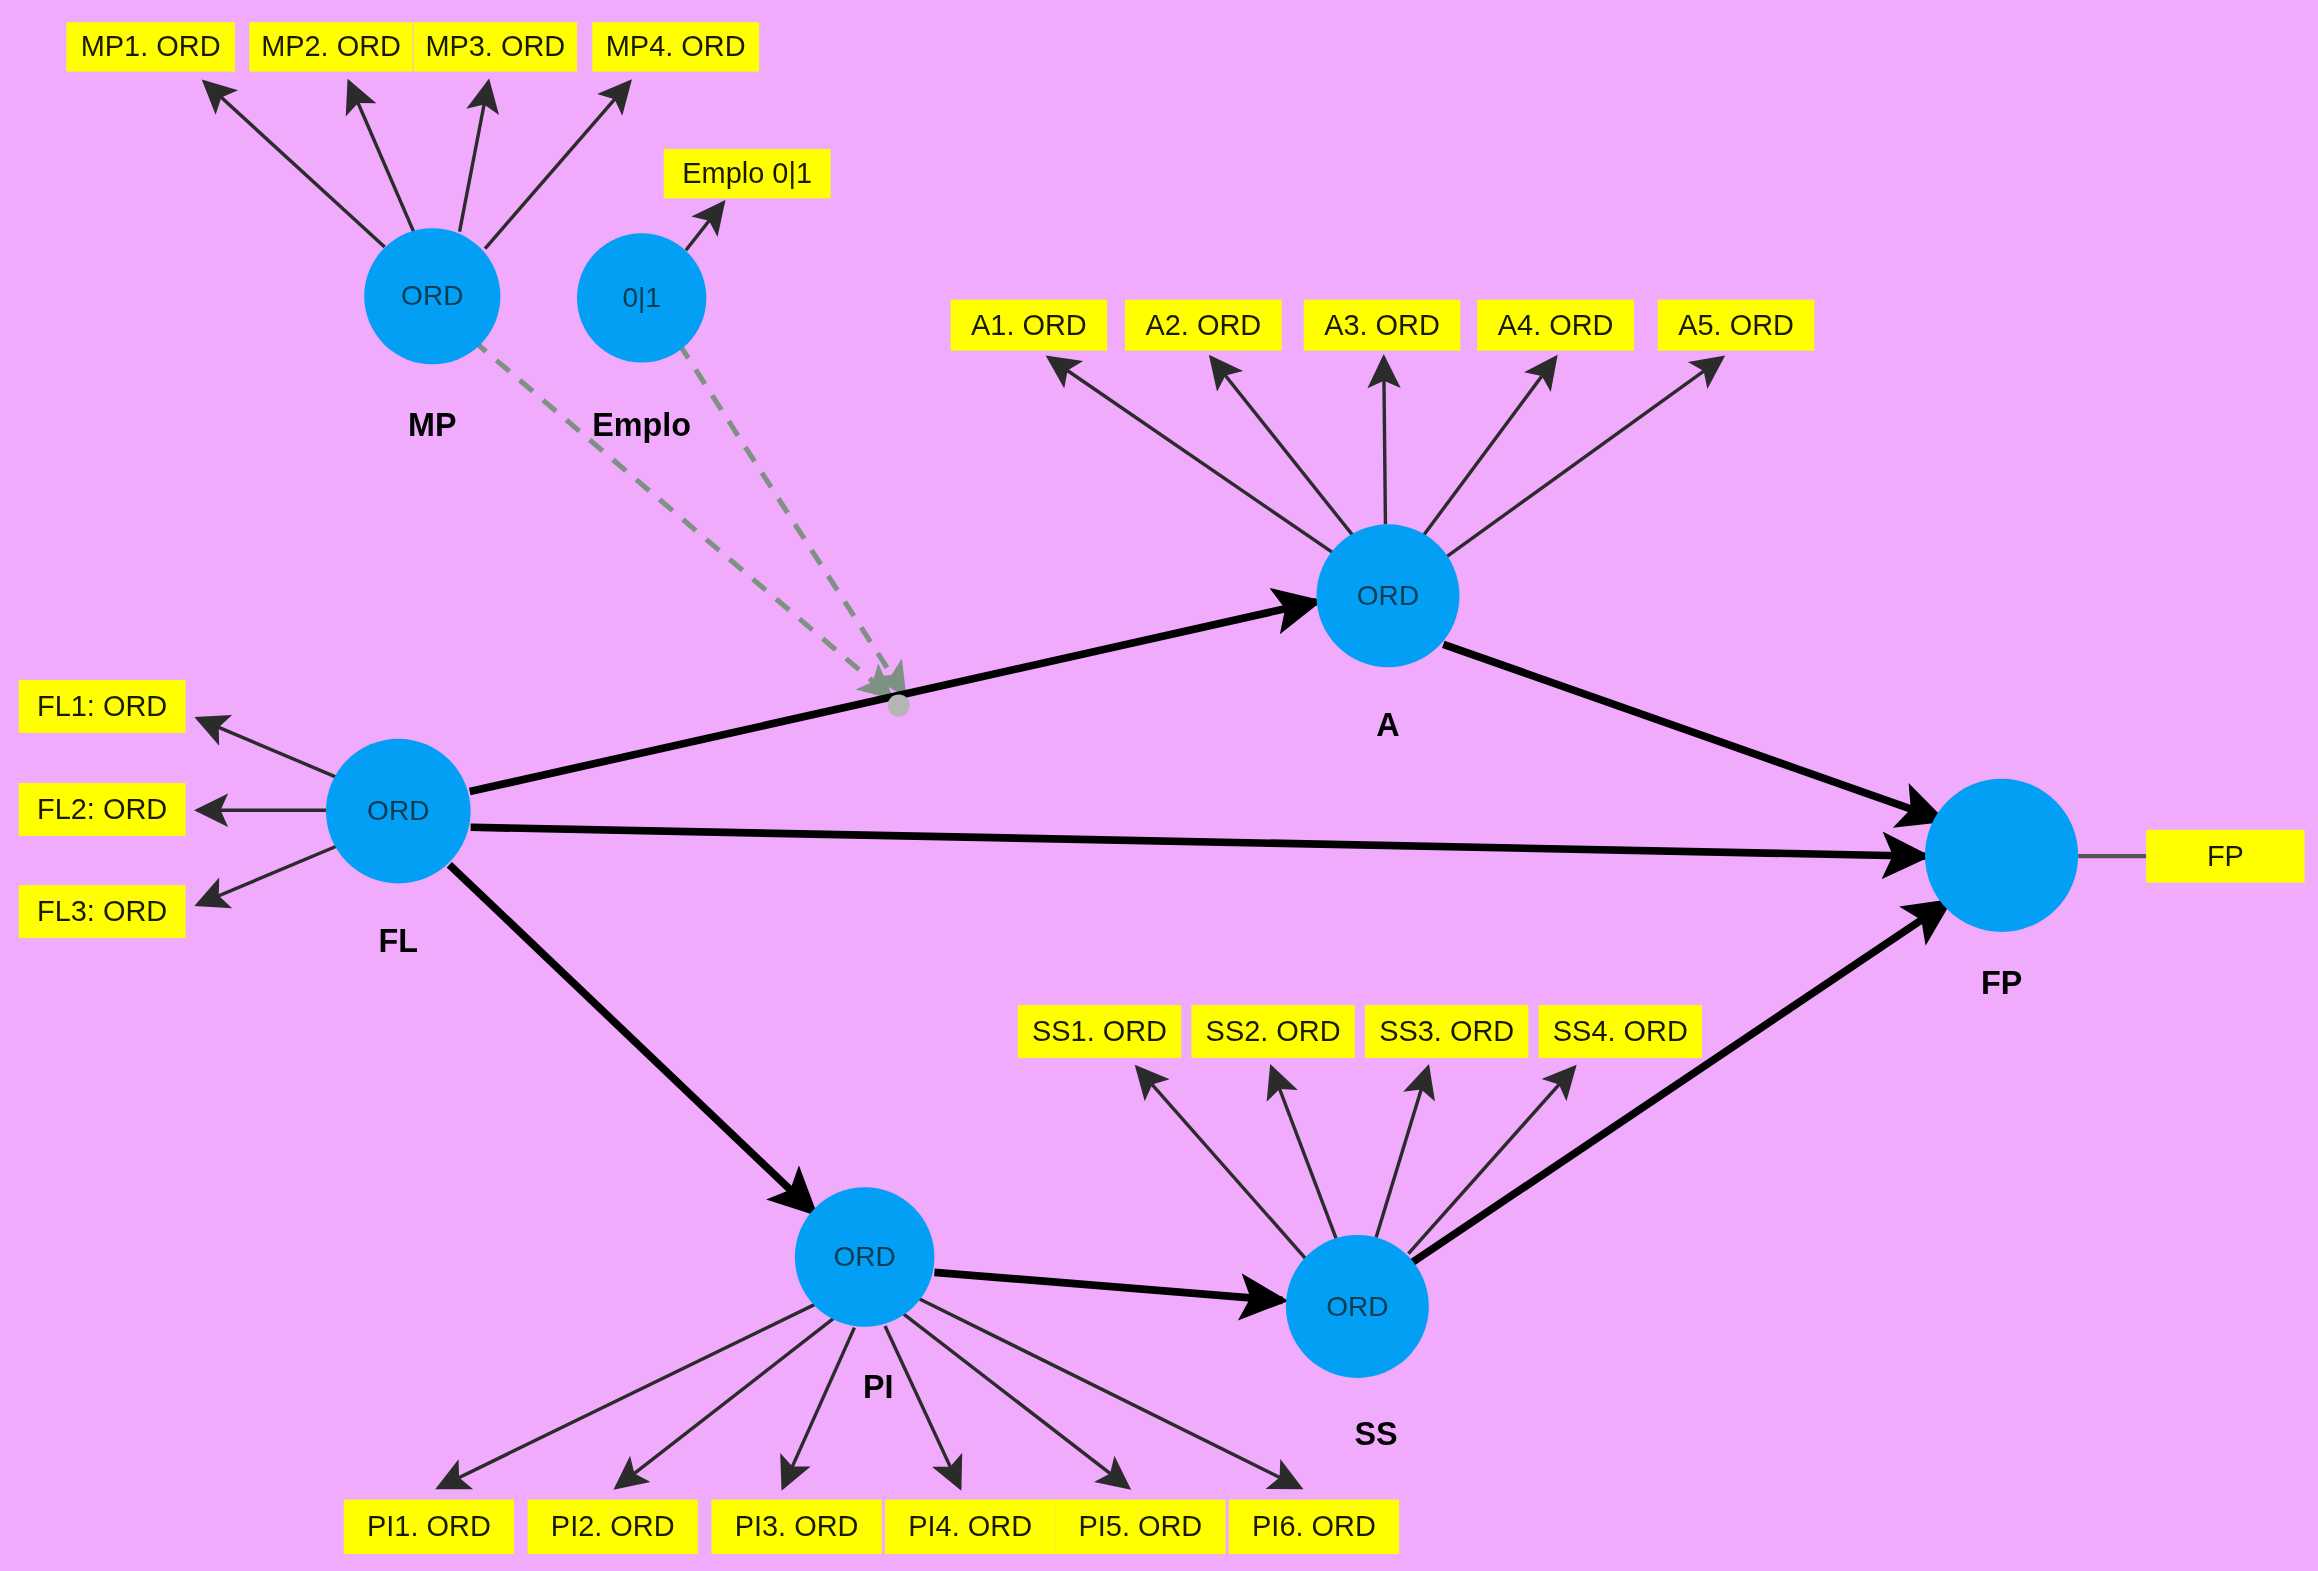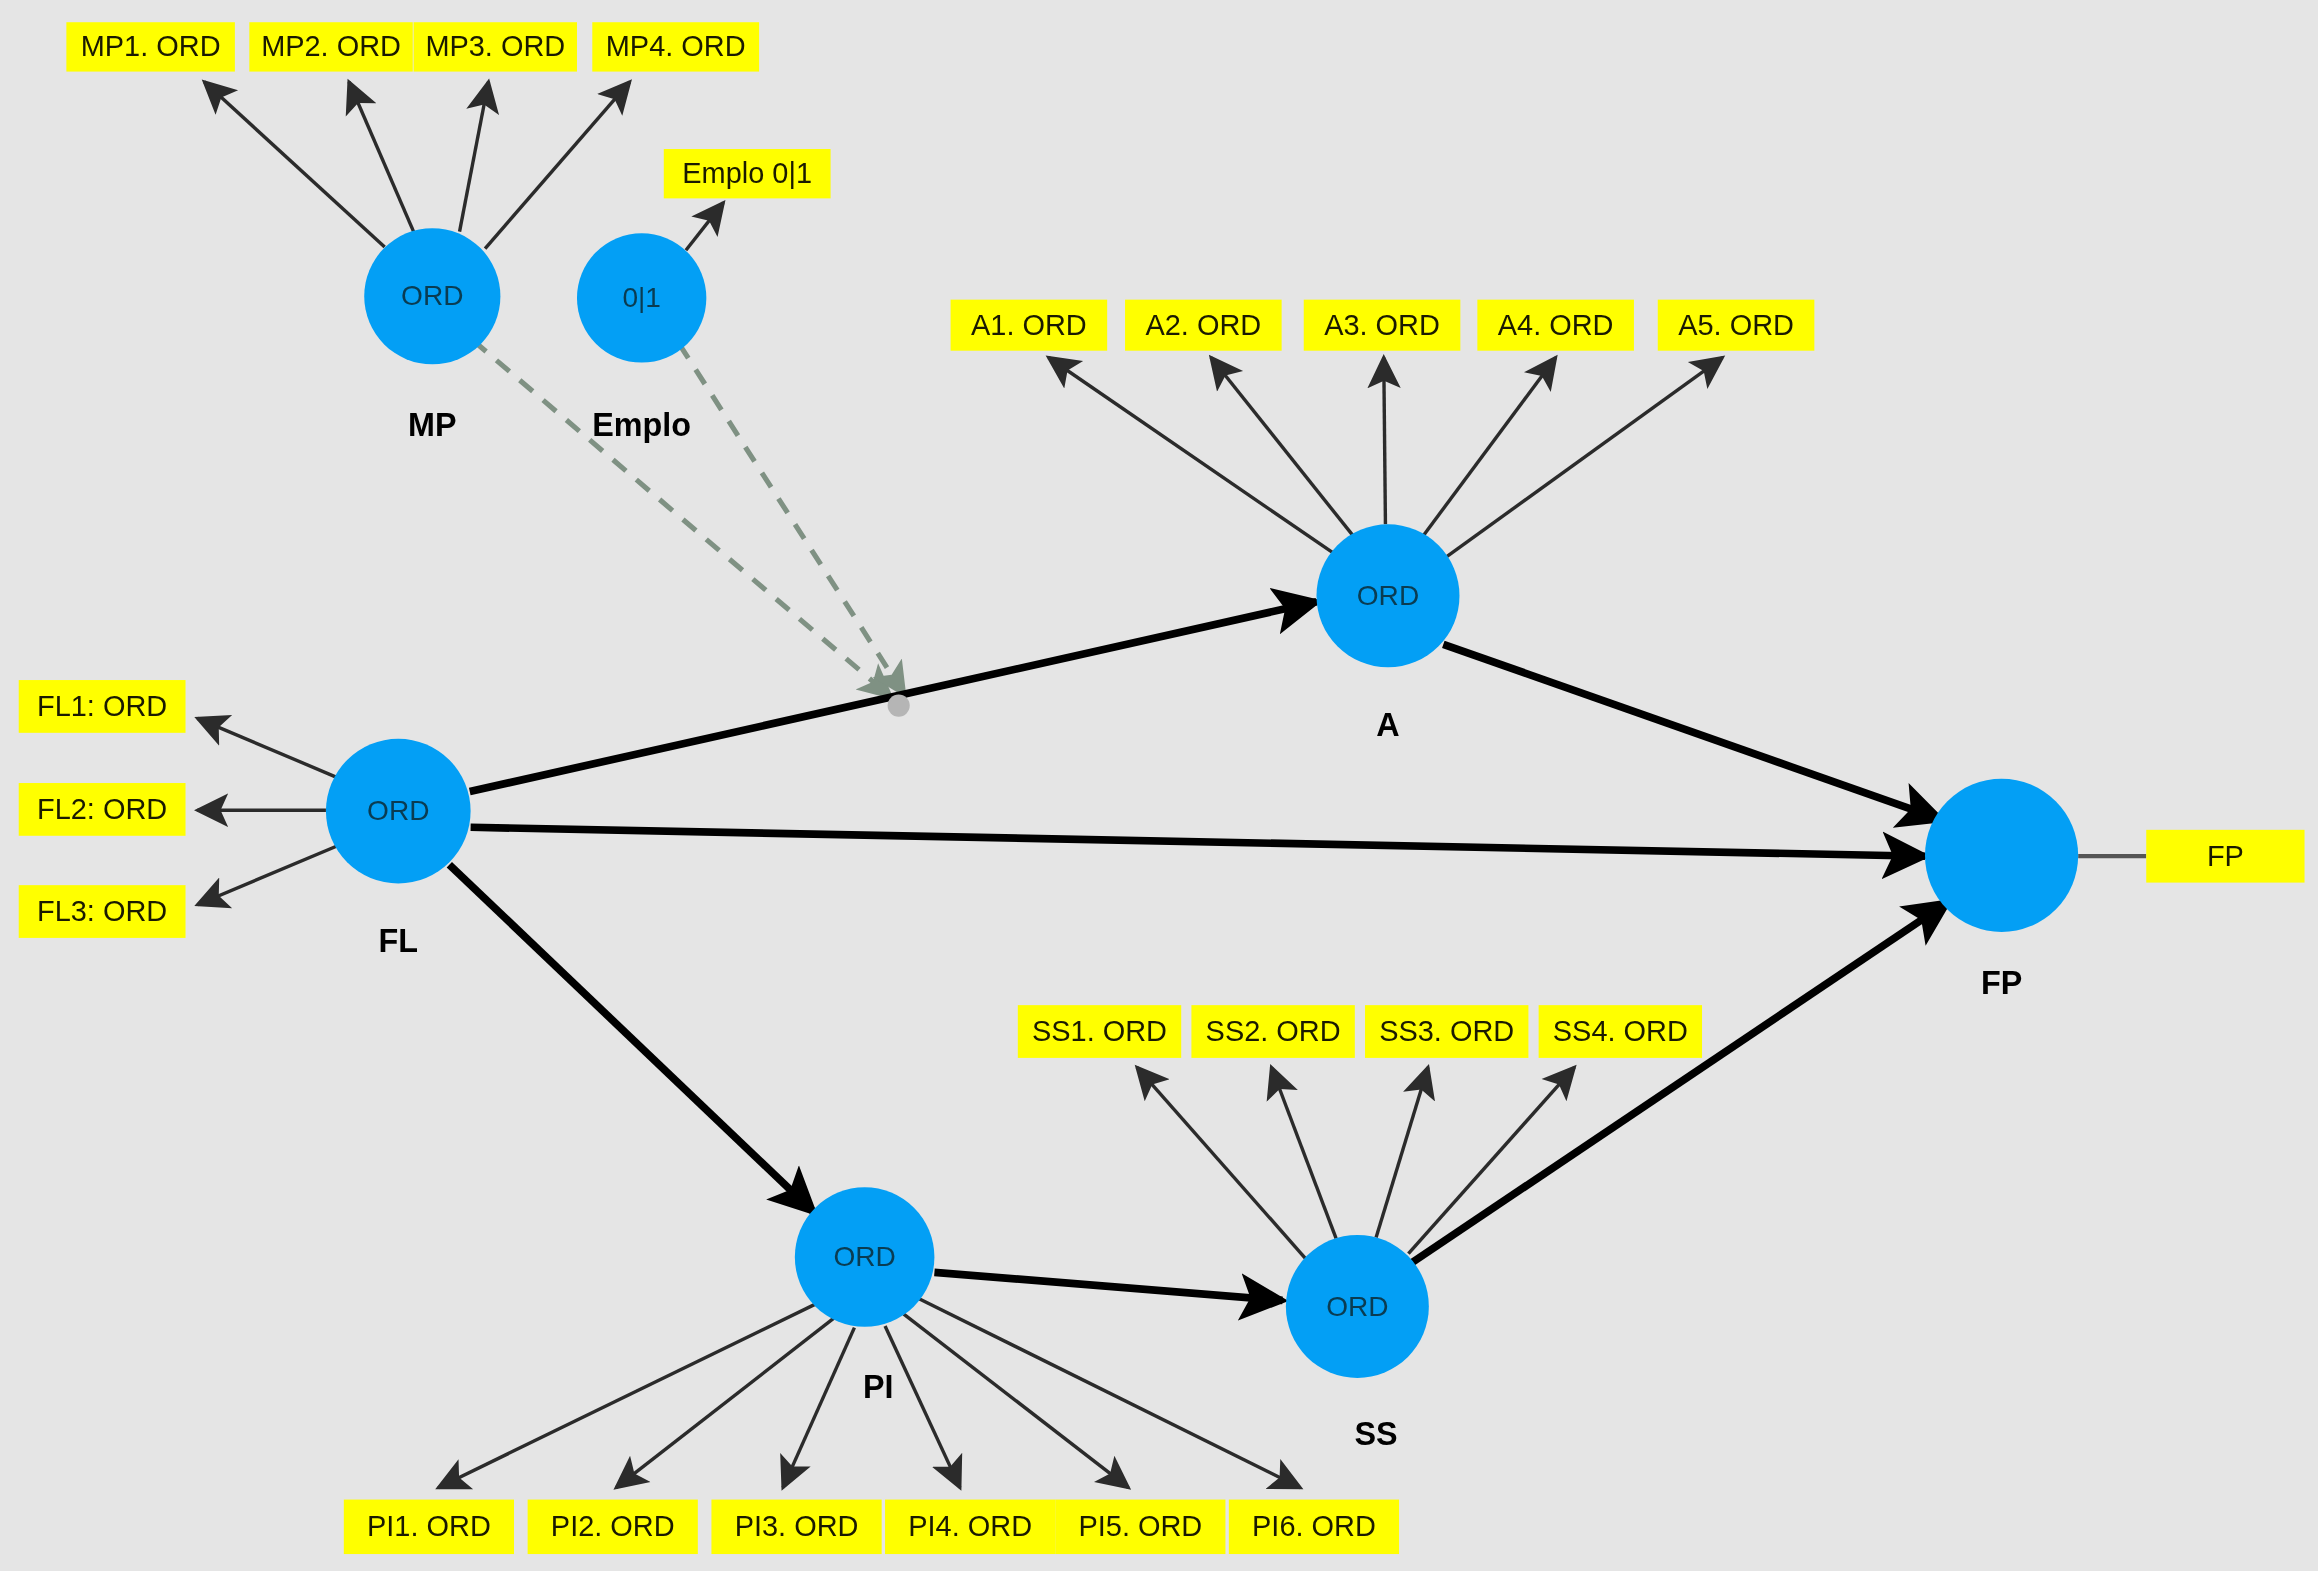--- a/index.html
+++ b/index.html
@@ -8,21 +8,21 @@
     padding: 0;
     background: #ffffff;
   }
   body {
     font-family: "Liberation Sans", sans-serif;
   }
   #canvas-wrap {
     position: relative;
     width: 2319px;
     height: 1572px;
-    background: #e5e5e5;
+    background: #f0abfc;
     overflow: hidden;
   }
   svg#diagram {
     position: absolute;
     top: 0;
     left: 0;
     width: 2319px;
     height: 1572px;
   }
   .indicator-box {

